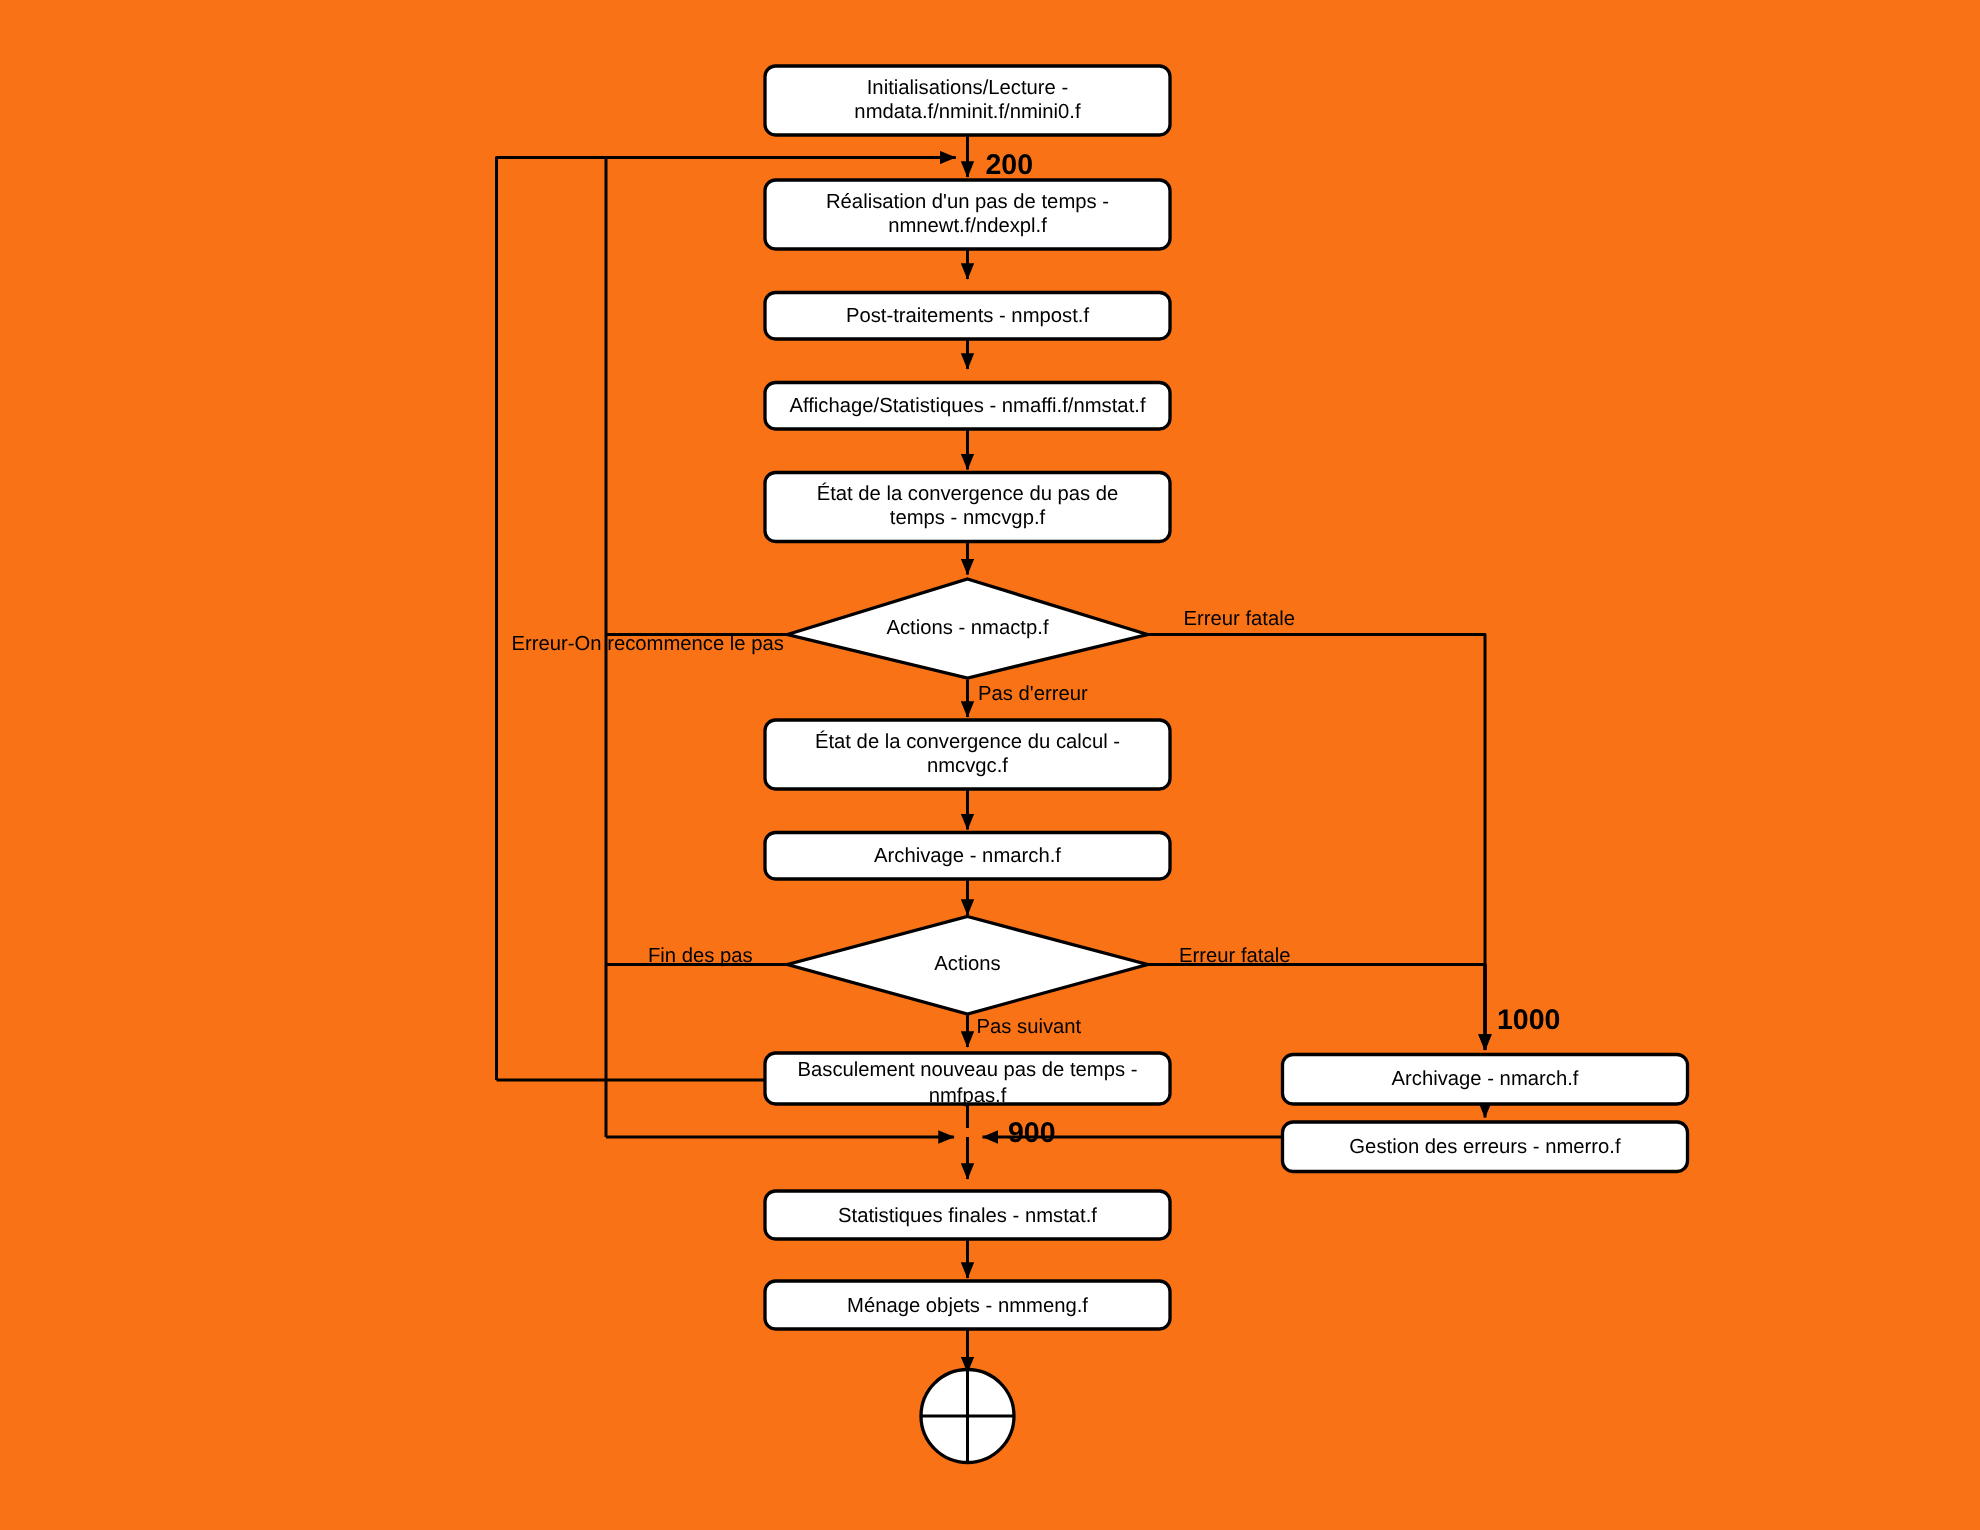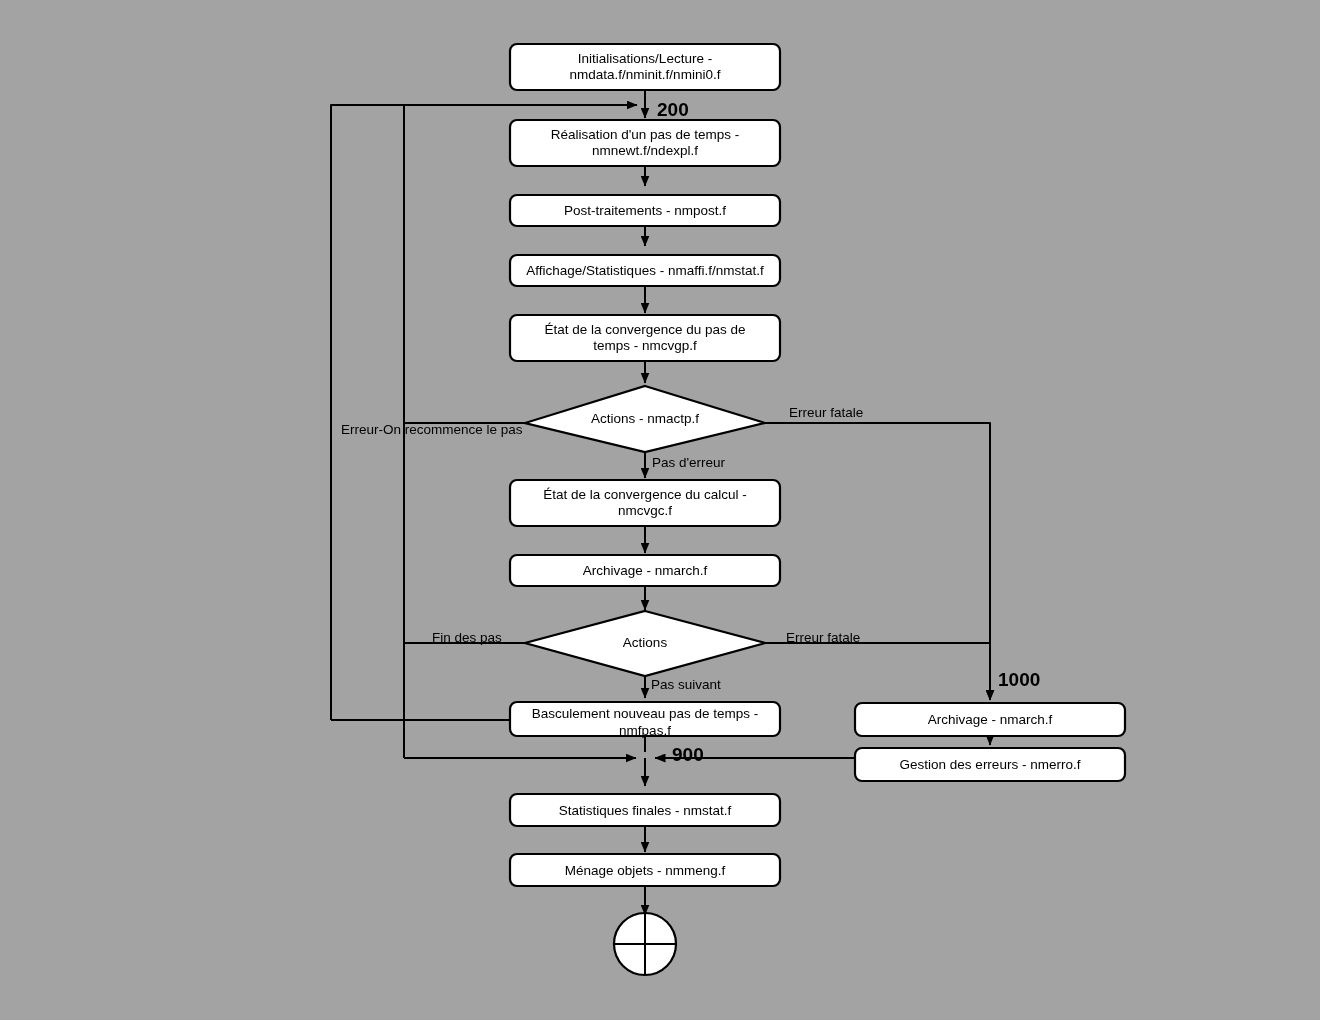--- a/index.html
+++ b/index.html
@@ -9,21 +9,21 @@
     background: #ffffff;
   }
   body {
     font-family: "Liberation Sans", sans-serif;
     color: #000000;
   }
   #diagram-root {
     position: relative;
     width: 1320px;
     height: 1020px;
-    background: #a3a3a3;
+    background: #f97316;
     overflow: hidden;
   }
   #flow-svg {
     position: absolute;
     left: 0;
     top: 0;
     width: 1320px;
     height: 1020px;
   }
   .node-box {

